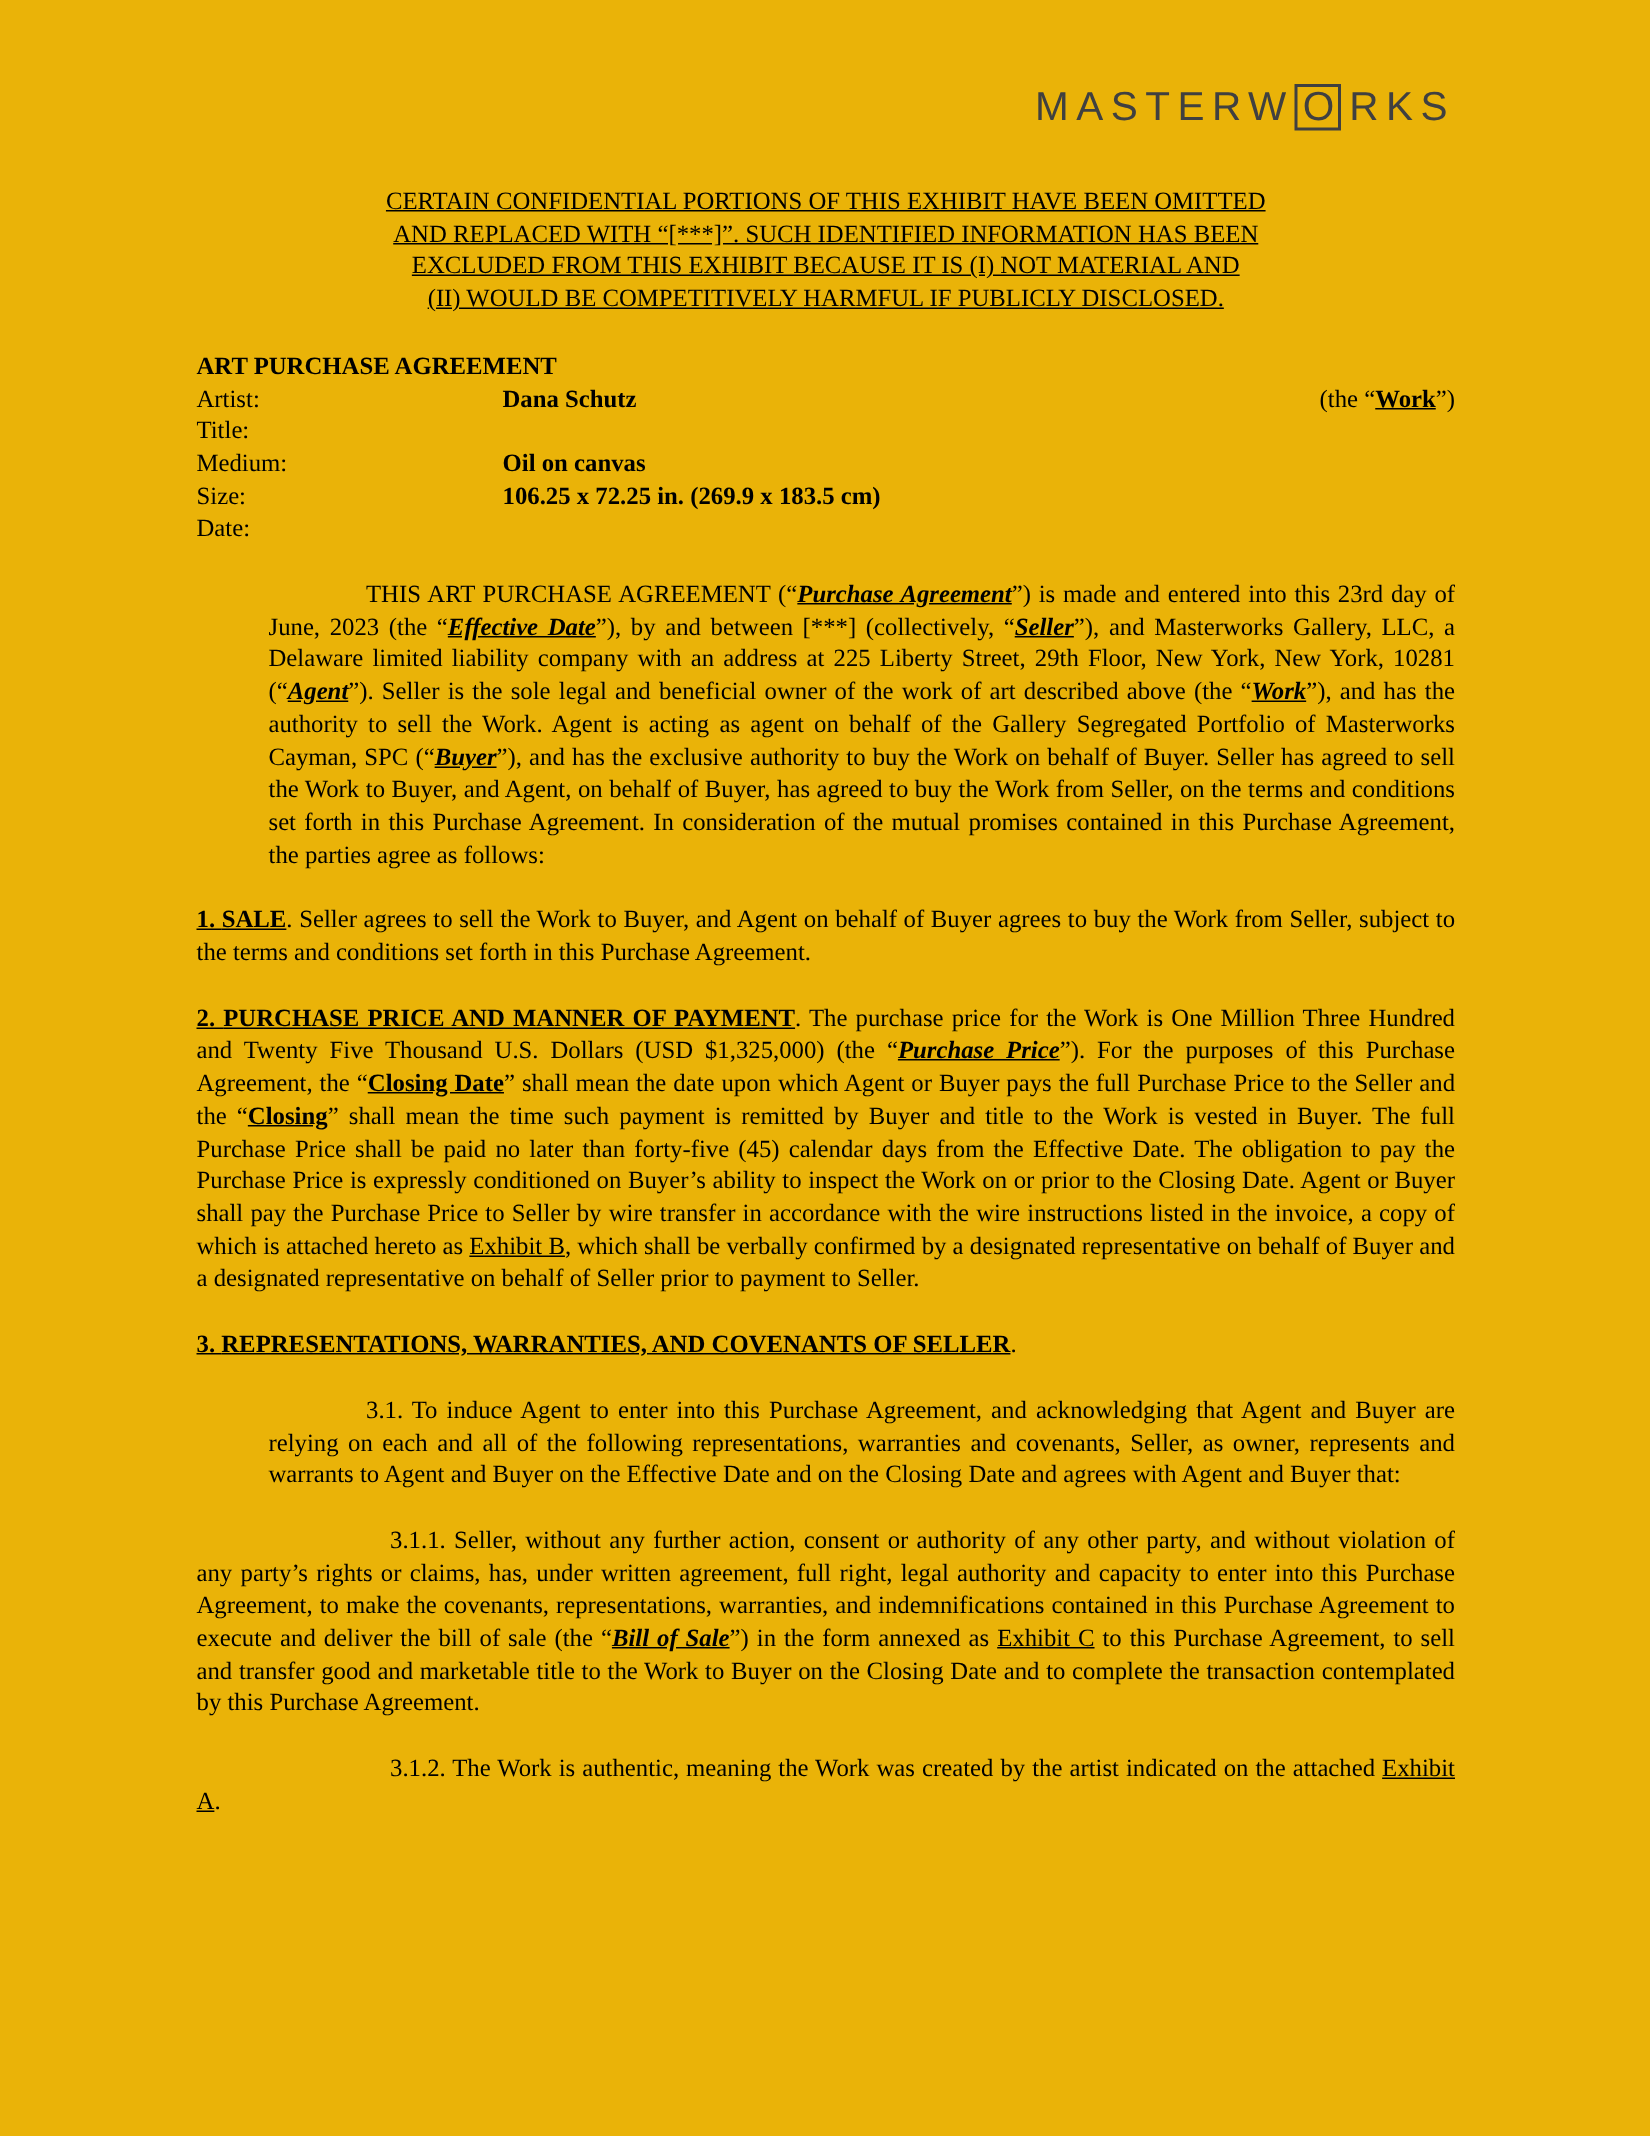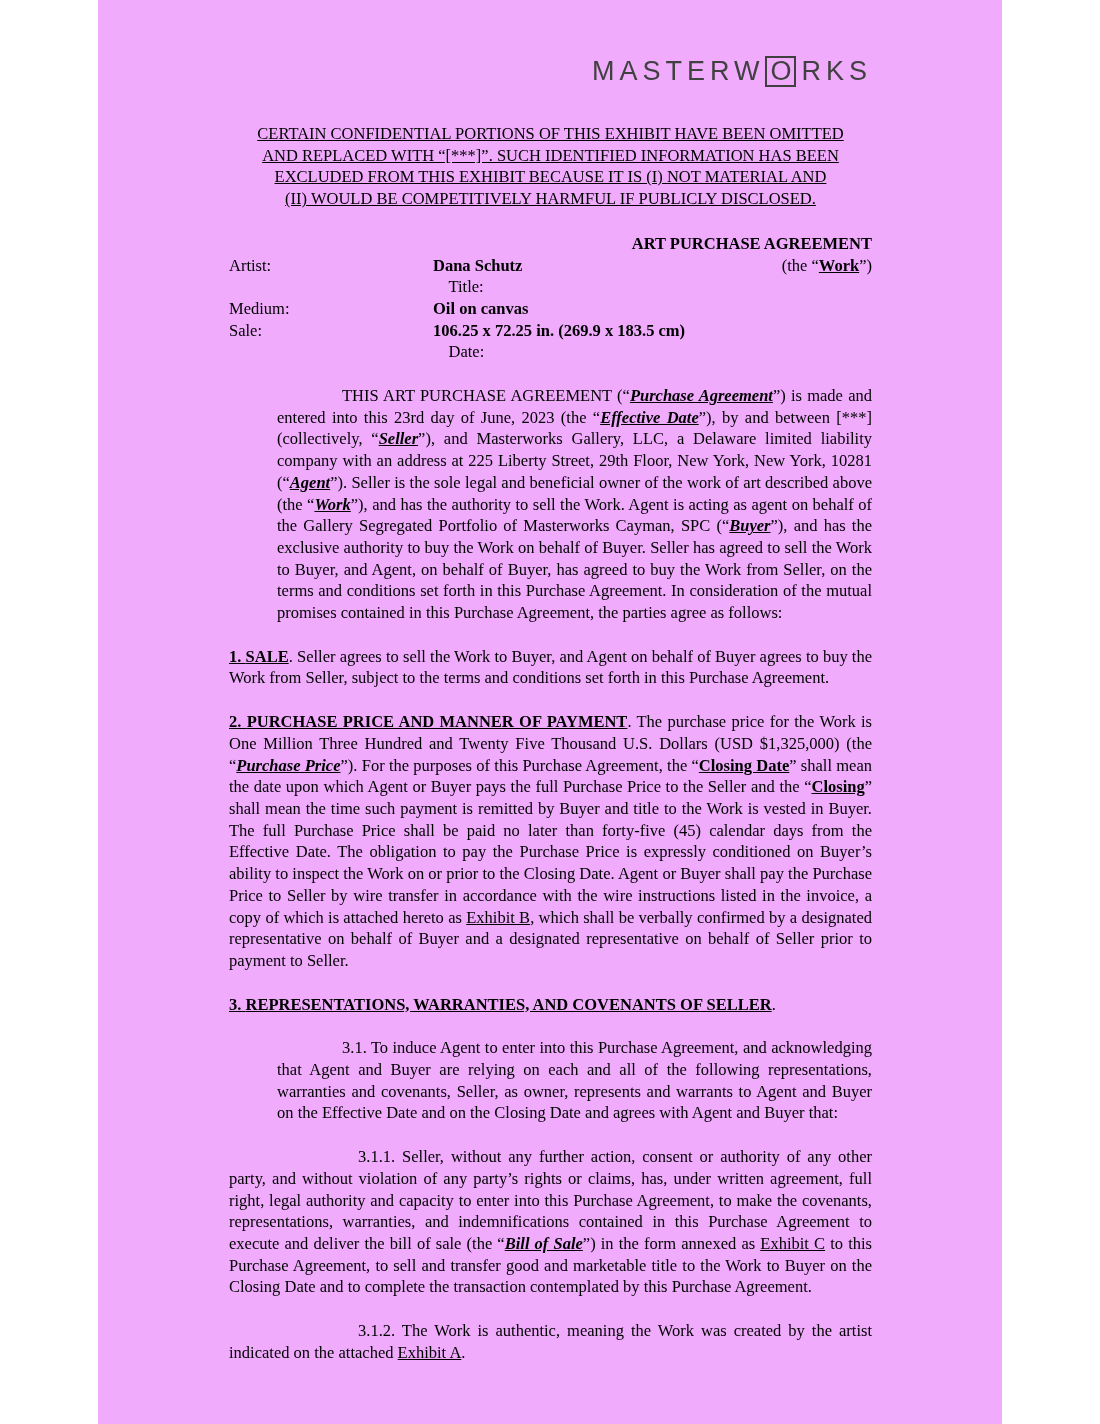--- a/index.html
+++ b/index.html
@@ -1,24 +1,24 @@
 <!DOCTYPE html>
 <html><head>
 <meta charset="utf-8">
 <style>
   html, body {
     margin: 0;
     padding: 0;
     background: #ffffff;
   }
   .page {
-    width: 904px;
+    width: 1100px;
     min-height: 1424px;
     margin: 0 auto;
-    background: #f0abfc;
+    background: #eab308;
     padding: 56px 130px 60px 131px;
     box-sizing: border-box;
     font-family: "Liberation Serif", serif;
     font-size: 16.5px;
     line-height: 21.7px;
     color: #000000;
   }
   .logo-row {
     display: flex;
     justify-content: flex-end;
@@ -49,34 +49,33 @@
     text-align: center;
     font-weight: normal;
     margin: 0 0 23px 0;
   }
   .notice-line {
     text-decoration: underline;
   }
   .doc-title {
     font-size: 16.5px;
     font-weight: bold;
-    text-align: right;
+    text-align: left;
     margin: 0;
   }
   .contract-number {
     font-weight: bold;
     text-align: center;
     margin: 0 0 40px 0;
   }
   .details {
     margin: 0 0 22px 0;
   }
   .detail-row {
     display: flex;
-    justify-content: center;
   }
   .detail-label {
     flex: 0 0 204px;
     width: 204px;
   }
   .detail-value {
     flex: 1 1 auto;
     font-weight: bold;
   }
   .detail-annotation {
@@ -124,21 +123,21 @@
         <span class="detail-annotation"><span>(the “</span><span class="b">Work</span><span>”)</span></span>
       </div>
       <div class="detail-row">
         <span class="detail-label">Title:</span>
       </div>
       <div class="detail-row">
         <span class="detail-label">Medium:</span>
         <span class="detail-value">Oil on canvas</span>
       </div>
       <div class="detail-row">
-        <span class="detail-label">Sale:</span>
+        <span class="detail-label">Size:</span>
         <span class="detail-value">106.25 x 72.25 in. (269.9 x 183.5 cm)</span>
       </div>
       <div class="detail-row">
         <span class="detail-label">Date:</span>
       </div>
     </section>
 
   <section>
       <p class="para ind1"><span>THIS ART PURCHASE AGREEMENT (“</span><span class="b i">Purchase Agreement</span><span>”) is made and entered into this 23rd day of June, 2023 (the “</span><span class="b i">Effective Date</span><span>”), by and between [***] (collectively, “</span><span class="b i">Seller</span><span>”), and Masterworks Gallery, LLC, a Delaware limited liability company with an address at 225 Liberty Street, 29th Floor, New York, New York, 10281 (“</span><span class="b i">Agent</span><span>”). Seller is the sole legal and beneficial owner of the work of art described above (the “</span><span class="b i">Work</span><span>”), and has the authority to sell the Work. Agent is acting as agent on behalf of the Gallery Segregated Portfolio of Masterworks Cayman, SPC (“</span><span class="b i">Buyer</span><span>”), and has the exclusive authority to buy the Work on behalf of Buyer. Seller has agreed to sell the Work to Buyer, and Agent, on behalf of Buyer, has agreed to buy the Work from Seller, on the terms and conditions set forth in this Purchase Agreement. In consideration of the mutual promises contained in this Purchase Agreement, the parties agree as follows:</span></p>
       <p class="para ind0"><span class="b">1. </span><span class="b u">SALE</span><span>. Seller agrees to sell the Work to Buyer, and Agent on behalf of Buyer agrees to buy the Work from Seller, subject to the terms and conditions set forth in this Purchase Agreement.</span></p>

